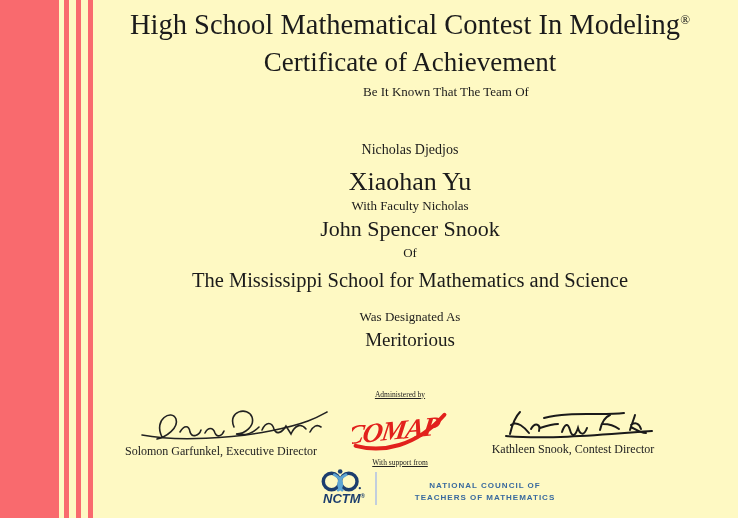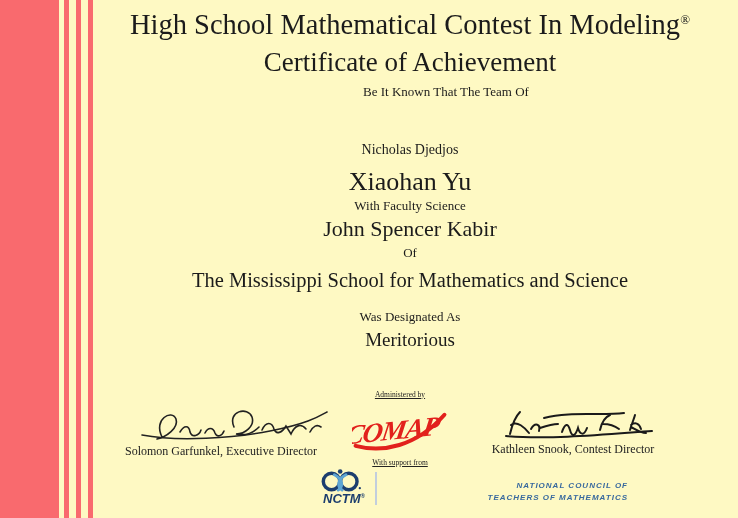--- a/index.html
+++ b/index.html
@@ -39,44 +39,44 @@
   .comap-svg{position:absolute;left:352px;top:402px;width:96px;height:54px;}
   .sig-svg-left{position:absolute;left:138px;top:404px;width:192px;height:40px;}
   .sig-svg-right{position:absolute;left:498px;top:407px;width:160px;height:34px;}
   
   .nctm-mark{position:absolute;left:319px;top:469px;width:50px;height:23px;}
   .nctm-abbr{position:absolute;left:317px;top:491px;width:54px;text-align:center;
              font-size:13px;font-weight:bold;font-style:italic;color:#1c3e6e;
              font-family:"Liberation Sans","DejaVu Sans",sans-serif;white-space:nowrap;}
   .nctm-abbr sup{font-size:6px;}
   .nctm-divider{position:absolute;left:375px;top:472px;width:2px;height:33px;background:#c2cedd;}
-  .nctm-line{position:absolute;left:388px;width:240px;font-size:8px;font-weight:bold;
-             letter-spacing:1px;color:#38699e;text-align:right;white-space:nowrap;
-             font-family:"Liberation Sans","DejaVu Sans",sans-serif;font-style:italic;}
+  .nctm-line{position:absolute;left:365px;width:240px;font-size:8px;font-weight:bold;
+             letter-spacing:1px;color:#38699e;text-align:center;white-space:nowrap;
+             font-family:"Liberation Sans","DejaVu Sans",sans-serif;}
   .nctm-line1{top:481px;}
   .nctm-line2{top:493px;}
 </style>
 </head>
 <body>
 
 <div id="page">
 
   <div class="band band-main"></div>
   <div class="band band-s1"></div>
   <div class="band band-s2"></div>
   <div class="band band-s3"></div>
 
   <div class="content">
     <div class="line title"><span>High School Mathematical Contest In Modeling</span><sup>®</sup></div>
     <div class="line subtitle">Certificate of Achievement</div>
     <div class="line small-label team-intro">Be It Known That The Team Of</div>
     <div class="line name-0">Nicholas Djedjos</div>
     <div class="line name-3">Xiaohan Yu</div>
-    <div class="line small-label advisor-intro">With Faculty Science</div>
-    <div class="line advisor-name">John Spencer Kabir</div>
+    <div class="line small-label advisor-intro">With Faculty Nicholas</div>
+    <div class="line advisor-name">John Spencer Snook</div>
     <div class="line small-label of-word">Of</div>
     <div class="line school">The Mississippi School for Mathematics and Science</div>
     <div class="line small-label designation-intro">Was Designated As</div>
     <div class="line designation">Meritorious</div>
   </div>
 
   <div class="tiny-label admin-label">Administered by</div>
 
   <svg class="comap-svg" viewBox="0 0 108 56">
     <text x="1" y="40" transform="skewX(-14) rotate(-6 54 28)" font-family="Liberation Serif, serif" font-style="italic" font-weight="bold" font-size="31" letter-spacing="-1.5" fill="#e2211c">COMAP</text>

